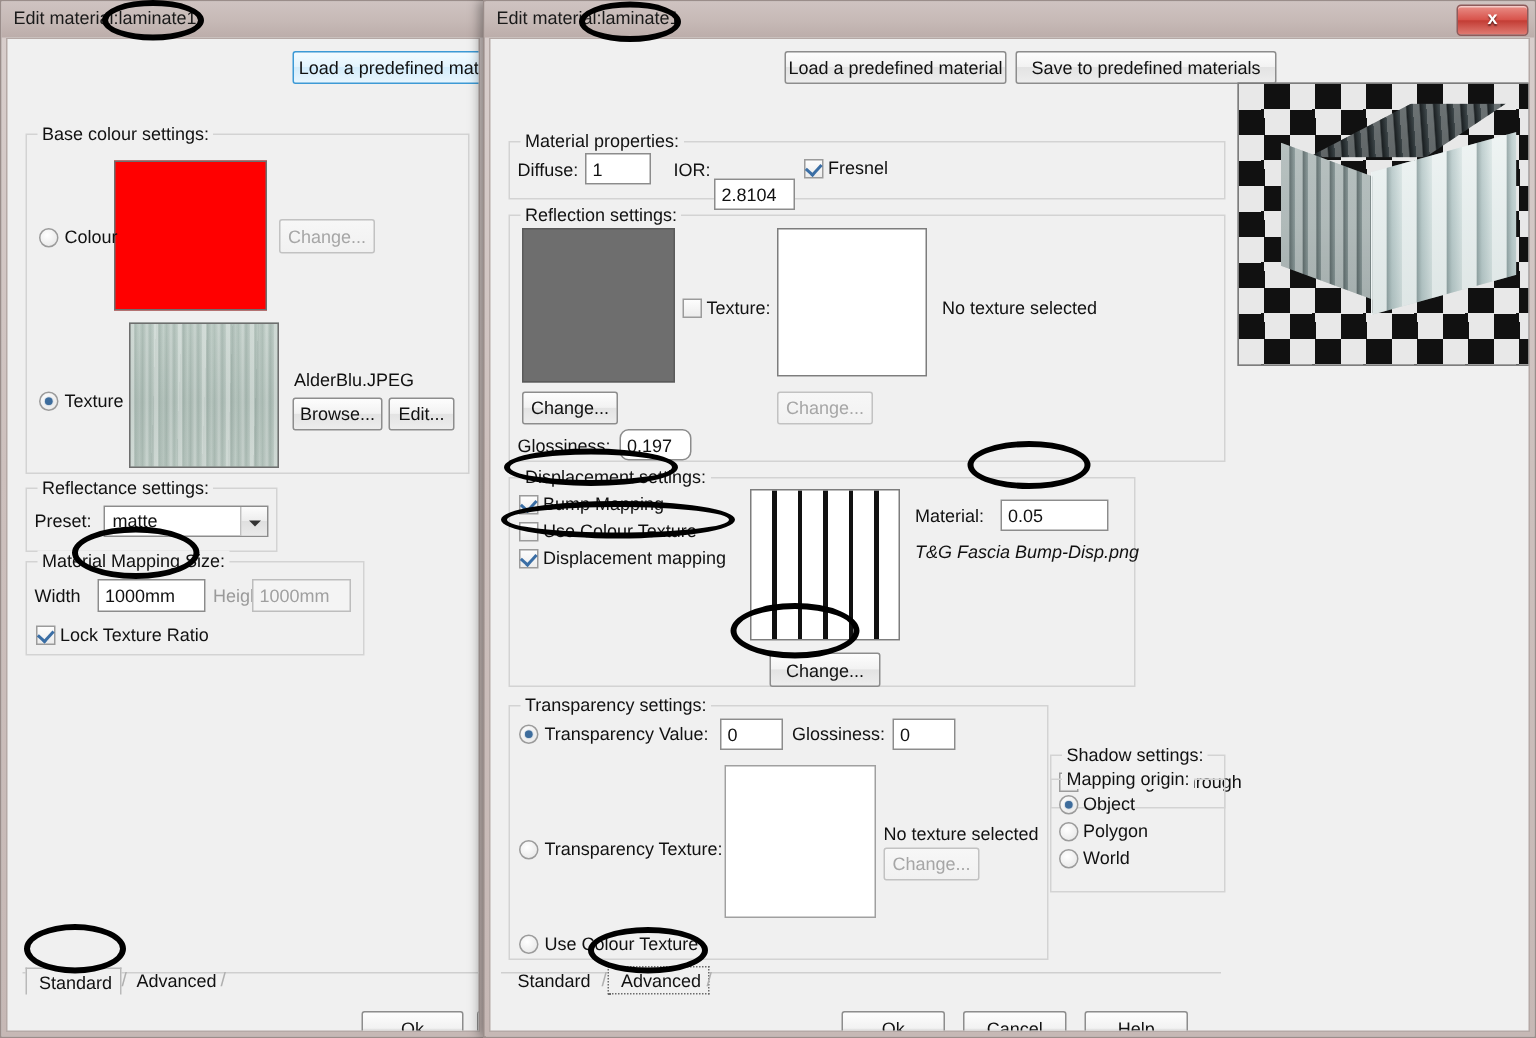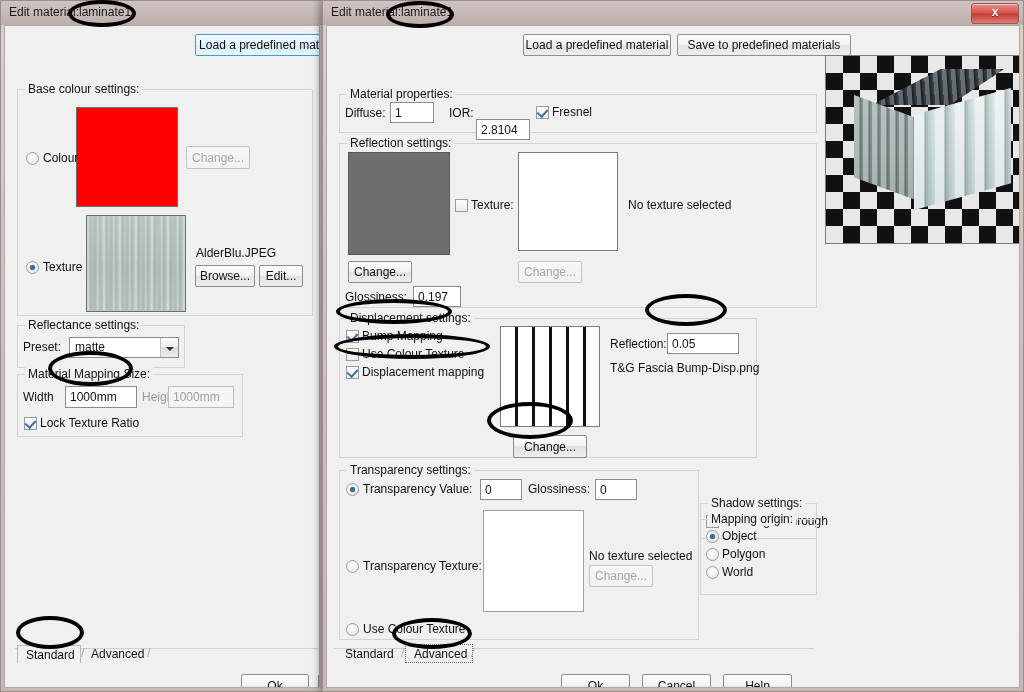--- a/index.html
+++ b/index.html
@@ -246,41 +246,41 @@
 
       <div class="cb" style="left:115px;top:55px;"></div>
       <div class="lbl" style="left:131px;top:54px;">Texture:</div>
 
       <div class="preview-box" style="left:178px;top:8px;width:100px;height:99px;"></div>
       <div class="btn disabled" style="left:178px;top:117px;width:64px;height:22px;">Change...</div>
 
       <div class="lbl" style="left:288px;top:54px;">No texture selected</div>
 
       <div class="lbl" style="left:5px;top:146px;">Glossiness:</div>
-      <div class="tf" style="left:73px;top:142px;width:48px;height:21px;">0.197</div>
+      <div class="tf" style="left:73px;top:142px;width:48px;height:21px;border-radius:6px;">0.197</div>
     </div>
 
     <div class="group" style="left:12px;top:292px;width:418px;height:140px;">
       <div class="g-title">Displacement settings:</div>
 
       <div class="cb on" style="left:6px;top:11px;"></div>
       <div class="lbl" style="left:22px;top:10px;">Bump Mapping</div>
 
       <div class="cb" style="left:6px;top:29px;"></div>
       <div class="lbl" style="left:22px;top:28px;">Use Colour Texture</div>
 
       <div class="cb on" style="left:6px;top:47px;"></div>
       <div class="lbl" style="left:22px;top:46px;">Displacement mapping</div>
 
       <div class="preview-box tex-stripes" style="left:160px;top:7px;width:100px;height:101px;"></div>
       <div class="btn" style="left:173px;top:116px;width:74px;height:23px;">Change...</div>
 
-      <div class="lbl" style="left:270px;top:18px;">Reflection:</div>
+      <div class="lbl" style="left:270px;top:18px;">Material:</div>
       <div class="tf" style="left:327px;top:14px;width:72px;height:21px;">0.05</div>
-      <div class="lbl" style="left:270px;top:42px;">T&amp;G Fascia Bump-Disp.png</div>
+      <div class="lbl" style="left:270px;top:42px;font-style:italic;">T&amp;G Fascia Bump-Disp.png</div>
     </div>
 
     <div class="group" style="left:12px;top:444px;width:360px;height:170px;">
       <div class="g-title">Transparency settings:</div>
 
       <div class="radio on" style="left:6px;top:12px;"></div>
       <div class="lbl" style="left:23px;top:11px;">Transparency Value:</div>
       <div class="tf" style="left:140px;top:8px;width:42px;height:21px;">0</div>
 
       <div class="lbl" style="left:188px;top:11px;">Glossiness:</div>

